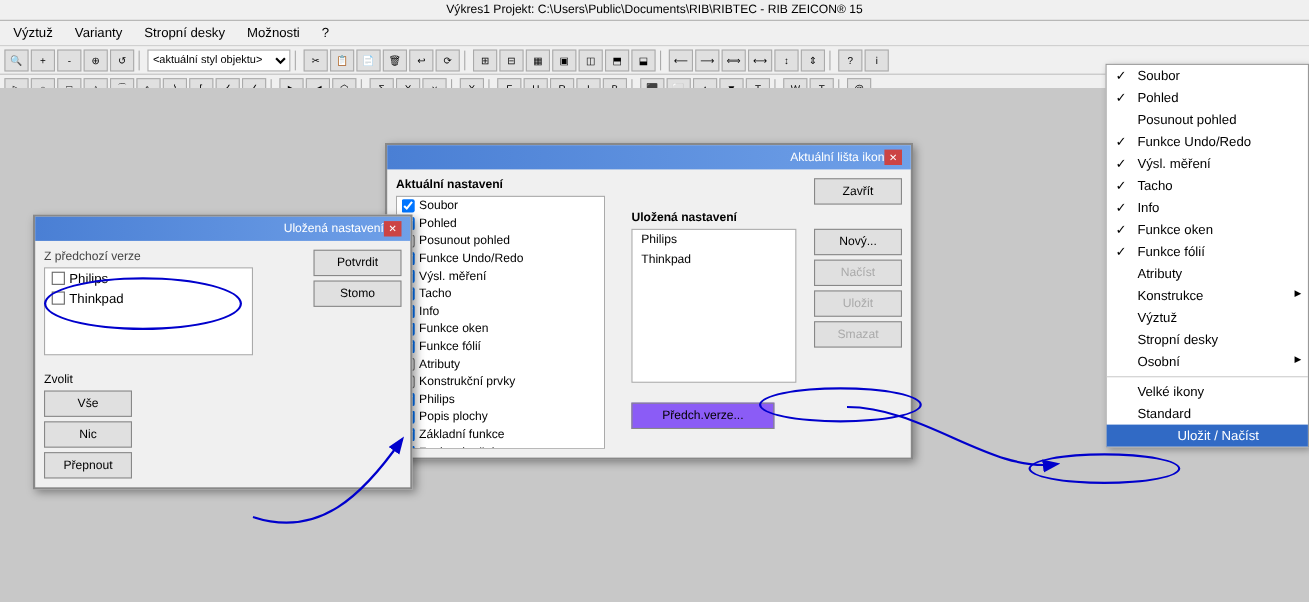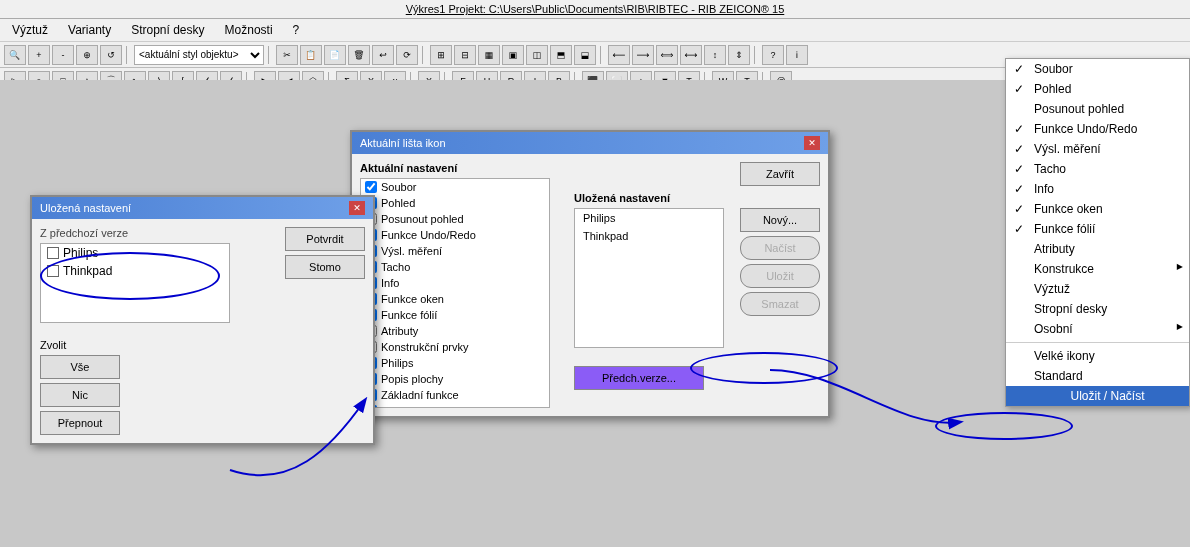--- a/index.html
+++ b/index.html
@@ -13,21 +13,20 @@
       position: relative;
     }
 
     
     .title-bar {
       background: #f0f0f0;
       text-align: center;
       padding: 3px 0;
       font-size: 11px;
       border-bottom: 1px solid #aaa;
-      text-decoration: underline;
     }
 
     
     .menu-bar {
       background: #f0f0f0;
       display: flex;
       gap: 12px;
       padding: 2px 8px;
       border-bottom: 1px solid #ccc;
     }
@@ -127,21 +126,21 @@
       border: 2px solid #888;
       box-shadow: 3px 3px 8px rgba(0,0,0,0.4);
       z-index: 50;
     }
     .dialog-title {
       background: linear-gradient(to right, #4a7fd4, #6fa0e8);
       color: white;
       padding: 4px 8px;
       font-size: 11px;
       display: flex;
-      justify-content: space-between;
+      justify-content: flex-end;
       align-items: center;
     }
     .dialog-close {
       background: #cc4444;
       color: white;
       border: none;
       width: 16px;
       height: 14px;
       font-size: 9px;
       cursor: pointer;
@@ -263,21 +262,20 @@
       width: 80px;
       height: 24px;
       background: #e0e0e0;
       border: 1px solid #888;
       cursor: pointer;
       font-size: 11px;
     }
     .stored-btn:disabled {
       color: #aaa;
       cursor: default;
-      border-radius: 11px;
     }
     .predch-btn {
       width: 120px;
       height: 24px;
       background: #8b5cf6;
       border: 1px solid #888;
       cursor: pointer;
       font-size: 11px;
       margin-top: 8px;
     }

